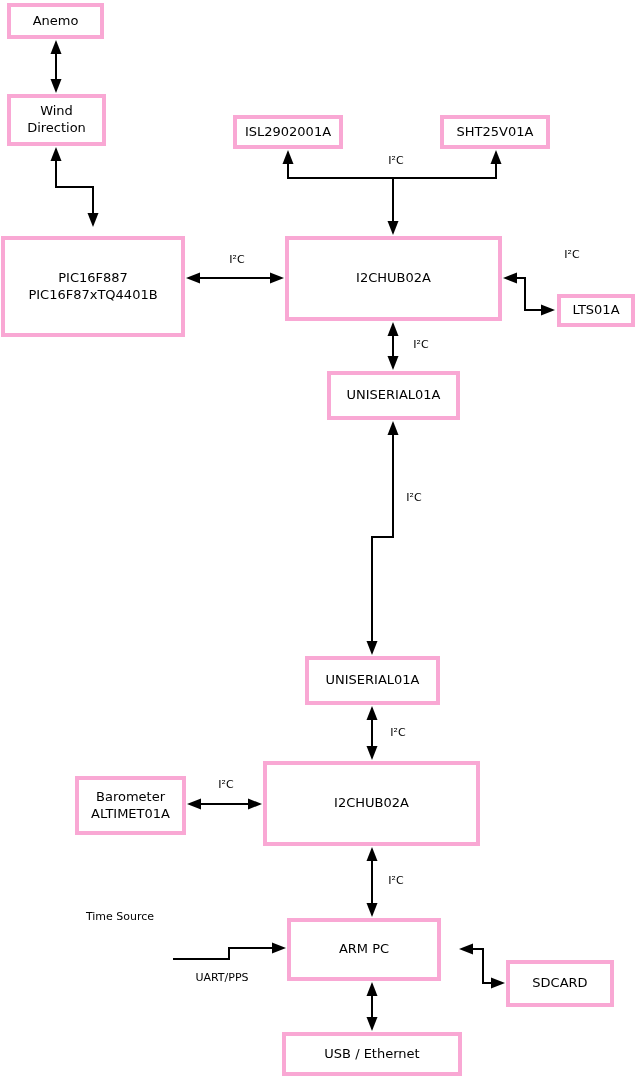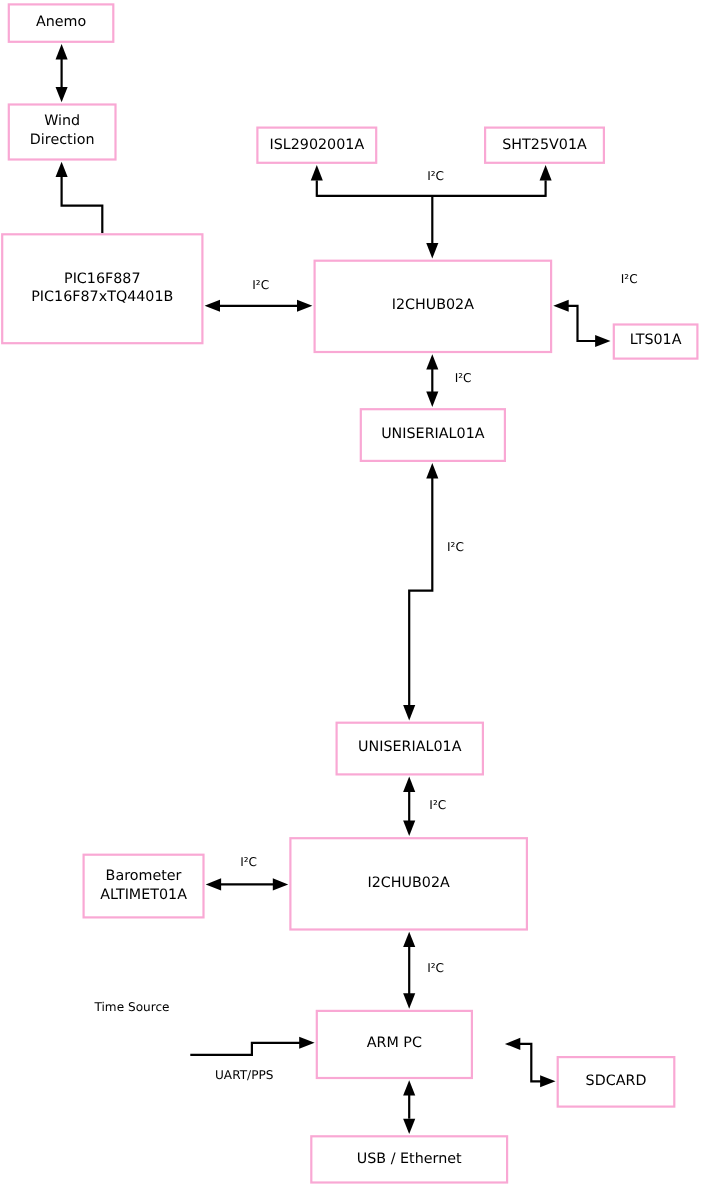--- a/index.html
+++ b/index.html
@@ -22,21 +22,21 @@
     stroke-width: 2;
     fill: none;
   }
   svg.connectors polygon {
     fill: #000000;
     stroke: none;
   }
   .node {
     position: absolute;
     box-sizing: border-box;
-    border: 2px solid #f9a8d4;
+    border: 4px solid #f9a8d4;
     background: #ffffff;
     display: flex;
     flex-direction: column;
     align-items: center;
     justify-content: center;
     text-align: center;
     font-size: 13px;
     line-height: 1.3;
   }
   .node span { display: block; }
@@ -138,21 +138,21 @@
 
   <div class="node" style="left:7px;top:3px;width:97px;height:36px">
     <span>Anemo</span>
   </div>
 
   <div class="node" style="left:7px;top:94px;width:99px;height:52px">
     <span>Wind</span>
     <span>Direction</span>
   </div>
 
-  <div class="node" style="left:1px;top:212px;width:184px;height:101px">
+  <div class="node" style="left:1px;top:236px;width:184px;height:101px">
     <span>PIC16F887</span>
     <span>PIC16F87xTQ4401B</span>
   </div>
 
   <div class="node" style="left:233px;top:115px;width:110px;height:34px">
     <span>ISL2902001A</span>
   </div>
 
   <div class="node" style="left:440px;top:115px;width:110px;height:34px">
     <span>SHT25V01A</span>
@@ -177,21 +177,21 @@
   <div class="node" style="left:75px;top:776px;width:111px;height:59px">
     <span>Barometer</span>
     <span>ALTIMET01A</span>
   </div>
 
   <div class="node" style="left:263px;top:761px;width:217px;height:85px">
     <span>I2CHUB02A</span>
   </div>
 
 
-  <div class="node" style="left:287px;top:918px;width:143px;height:63px">
+  <div class="node" style="left:287px;top:918px;width:154px;height:63px">
     <span>ARM PC</span>
   </div>
 
   <div class="node" style="left:506px;top:960px;width:108px;height:47px">
     <span>SDCARD</span>
   </div>
 
   <div class="node" style="left:282px;top:1032px;width:180px;height:44px">
     <span>USB / Ethernet</span>
   </div>

